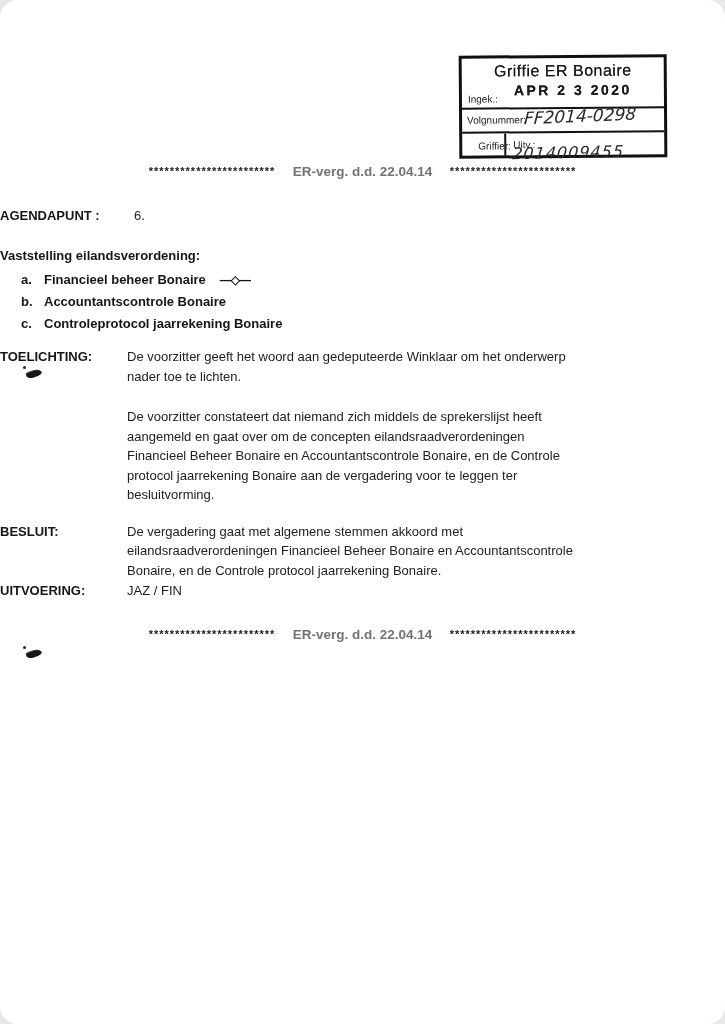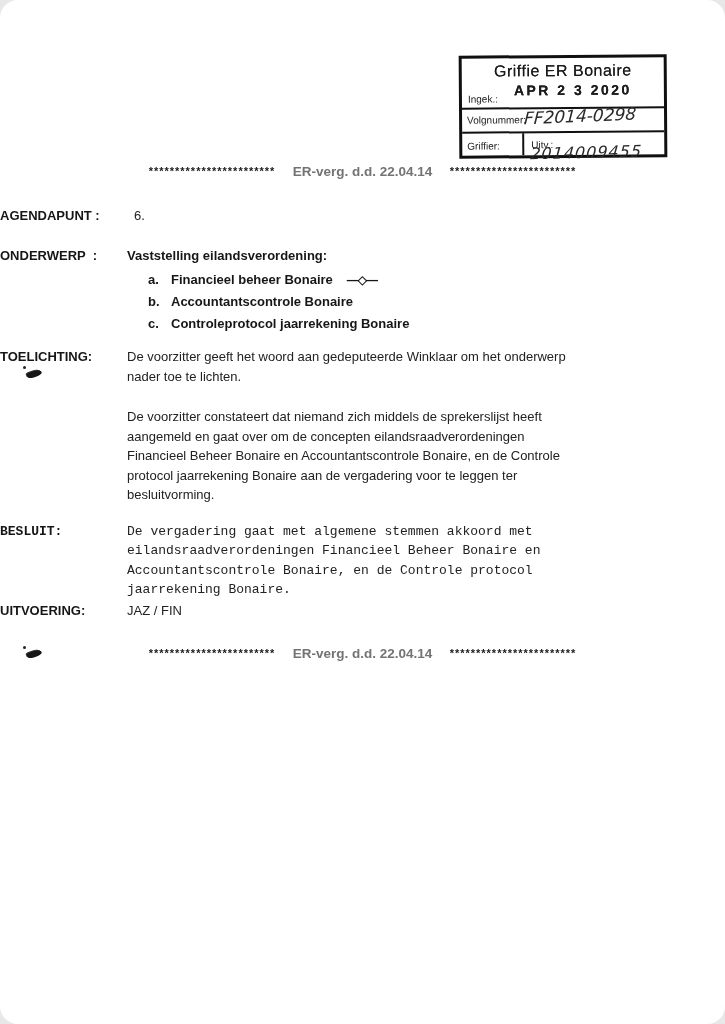--- a/index.html
+++ b/index.html
@@ -22,39 +22,39 @@
   .row-agendapunt { margin-top:25px; }
   .row-agendapunt .dvalue { padding-left:7px; }
   .row-onderwerp  { margin-top:20px; }
   .row-onderwerp .dvalue { font-weight:bold; color:#161616; }
   .olist { margin-top:4px; }
   .oitem { display:flex; line-height:22px; }
   .oitem .oletter { width:23px; margin-left:21px; flex-shrink:0; }
   .oitem .omark { margin-left:14px; font-size:12px; letter-spacing:-1px; }
   .row-toelichting { margin-top:12px; }
   .para2 { margin-top:21px; }
-  .row-besluit { margin-top:17px;font-family:Liberation Mono, monospace; }
+  .row-besluit { margin-top:17px; }
   .row-uitvoering { margin-top:1px; }
   .footer-rule { margin-top:24px; }
 
   
   .stamp {
     position:absolute; left:459px; top:55px; width:208px;
     border:3px solid #101010; background:rgba(255,255,255,0.85);
     color:#1c1c1c; transform:rotate(-0.4deg);
   }
   .stamp-title { text-align:center; font-size:16px; letter-spacing:0.5px; padding:3px 2px 0 2px; line-height:20px; color:#191919; text-shadow:0 0 0.5px #333; }
   .stamp-ingek { position:relative; height:26px; }
   .stamp-ingek .slabel { position:absolute; left:6px; bottom:3px; }
   .stamp-ingek .sdate { position:absolute; left:52px; top:1px; font-weight:bold; font-size:14px; letter-spacing:2.5px; text-shadow:0 0 0.5px #222; }
   .slabel { font-size:10px; color:#1c1c1c; }
   .stamp-volg { position:relative; border-top:2px solid #101010; height:24px; }
   .stamp-volg .slabel { position:absolute; left:5px; top:5px; }
   .stamp-bottom { display:flex; border-top:2px solid #101010; height:24px; }
-  .cell-griffier { width:62px; border-right:2px solid #101010; padding:2px 0 0 5px; }
+  .cell-griffier { width:44px; border-right:2px solid #101010; padding:2px 0 0 16px; }
   .cell-uitv { position:relative; flex:1; padding:1px 0 0 7px; overflow:visible; }
   .hand { font-family:"DejaVu Sans", sans-serif; font-style:italic; color:#2a2a2a; transform-origin:left center; }
   .hand-volg { position:absolute; left:62px; top:-1px; font-size:17px; white-space:nowrap; transform:rotate(-2deg) skewX(-6deg); }
   .hand-uitv { position:absolute; left:6px; top:11px; font-size:16px; white-space:nowrap; transform:rotate(-1deg) skewX(-6deg); letter-spacing:1px; }
 
   
   .smudge { position:absolute; width:26px; height:14px; }
   .smudge::before {
     content:""; position:absolute; left:5px; top:5px; width:15px; height:6px;
     background:#171717; border-radius:40% 70% 60% 50%; transform:rotate(-18deg);
@@ -103,21 +103,20 @@
       <span class="rule-title">ER-verg. d.d. 22.04.14</span>
       <span class="stars">************************</span>
     </div>
 
     <div class="drow row-agendapunt">
       <div class="dlabel">AGENDAPUNT :</div>
       <div class="dvalue">6.</div>
     </div>
 
     <div class="drow row-onderwerp">
-      <div class="dlabel">ONDERWERP  :</div>
       <div class="dvalue">
         <div>Vaststelling eilandsverordening:</div>
         <div class="olist">
           <div class="oitem">
             <span class="oletter">a.</span>
             <span>Financieel beheer Bonaire</span>
             <span class="omark">—◇—</span>
           </div>
           <div class="oitem">
             <span class="oletter">b.</span>

